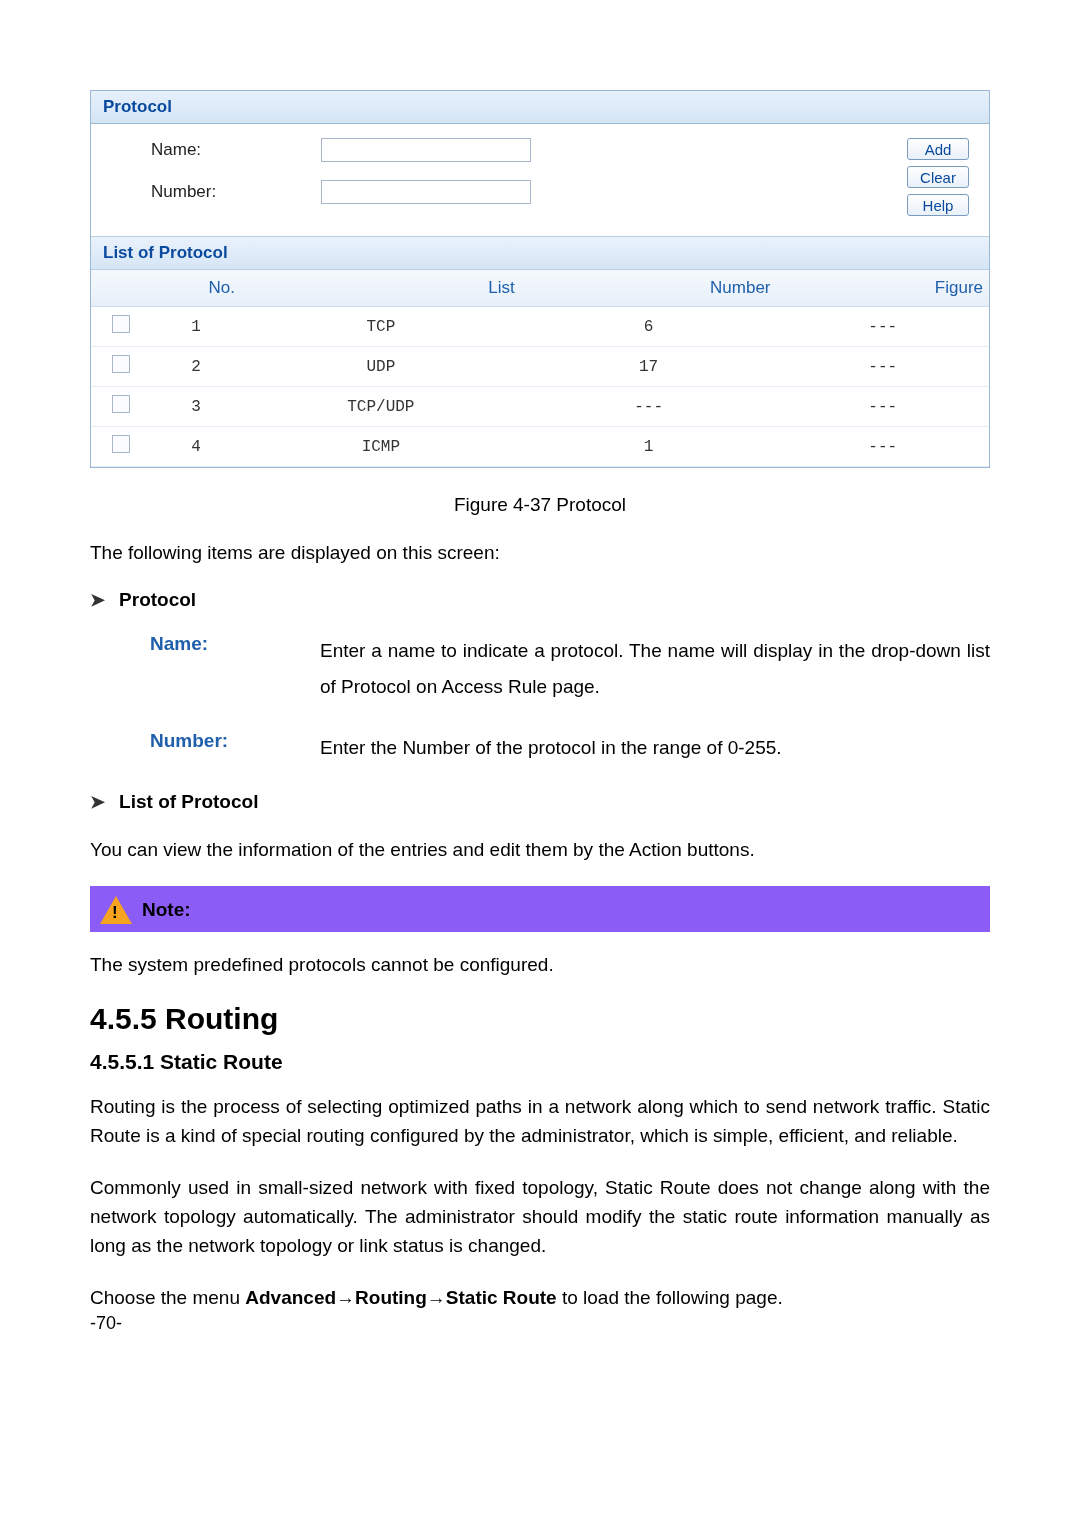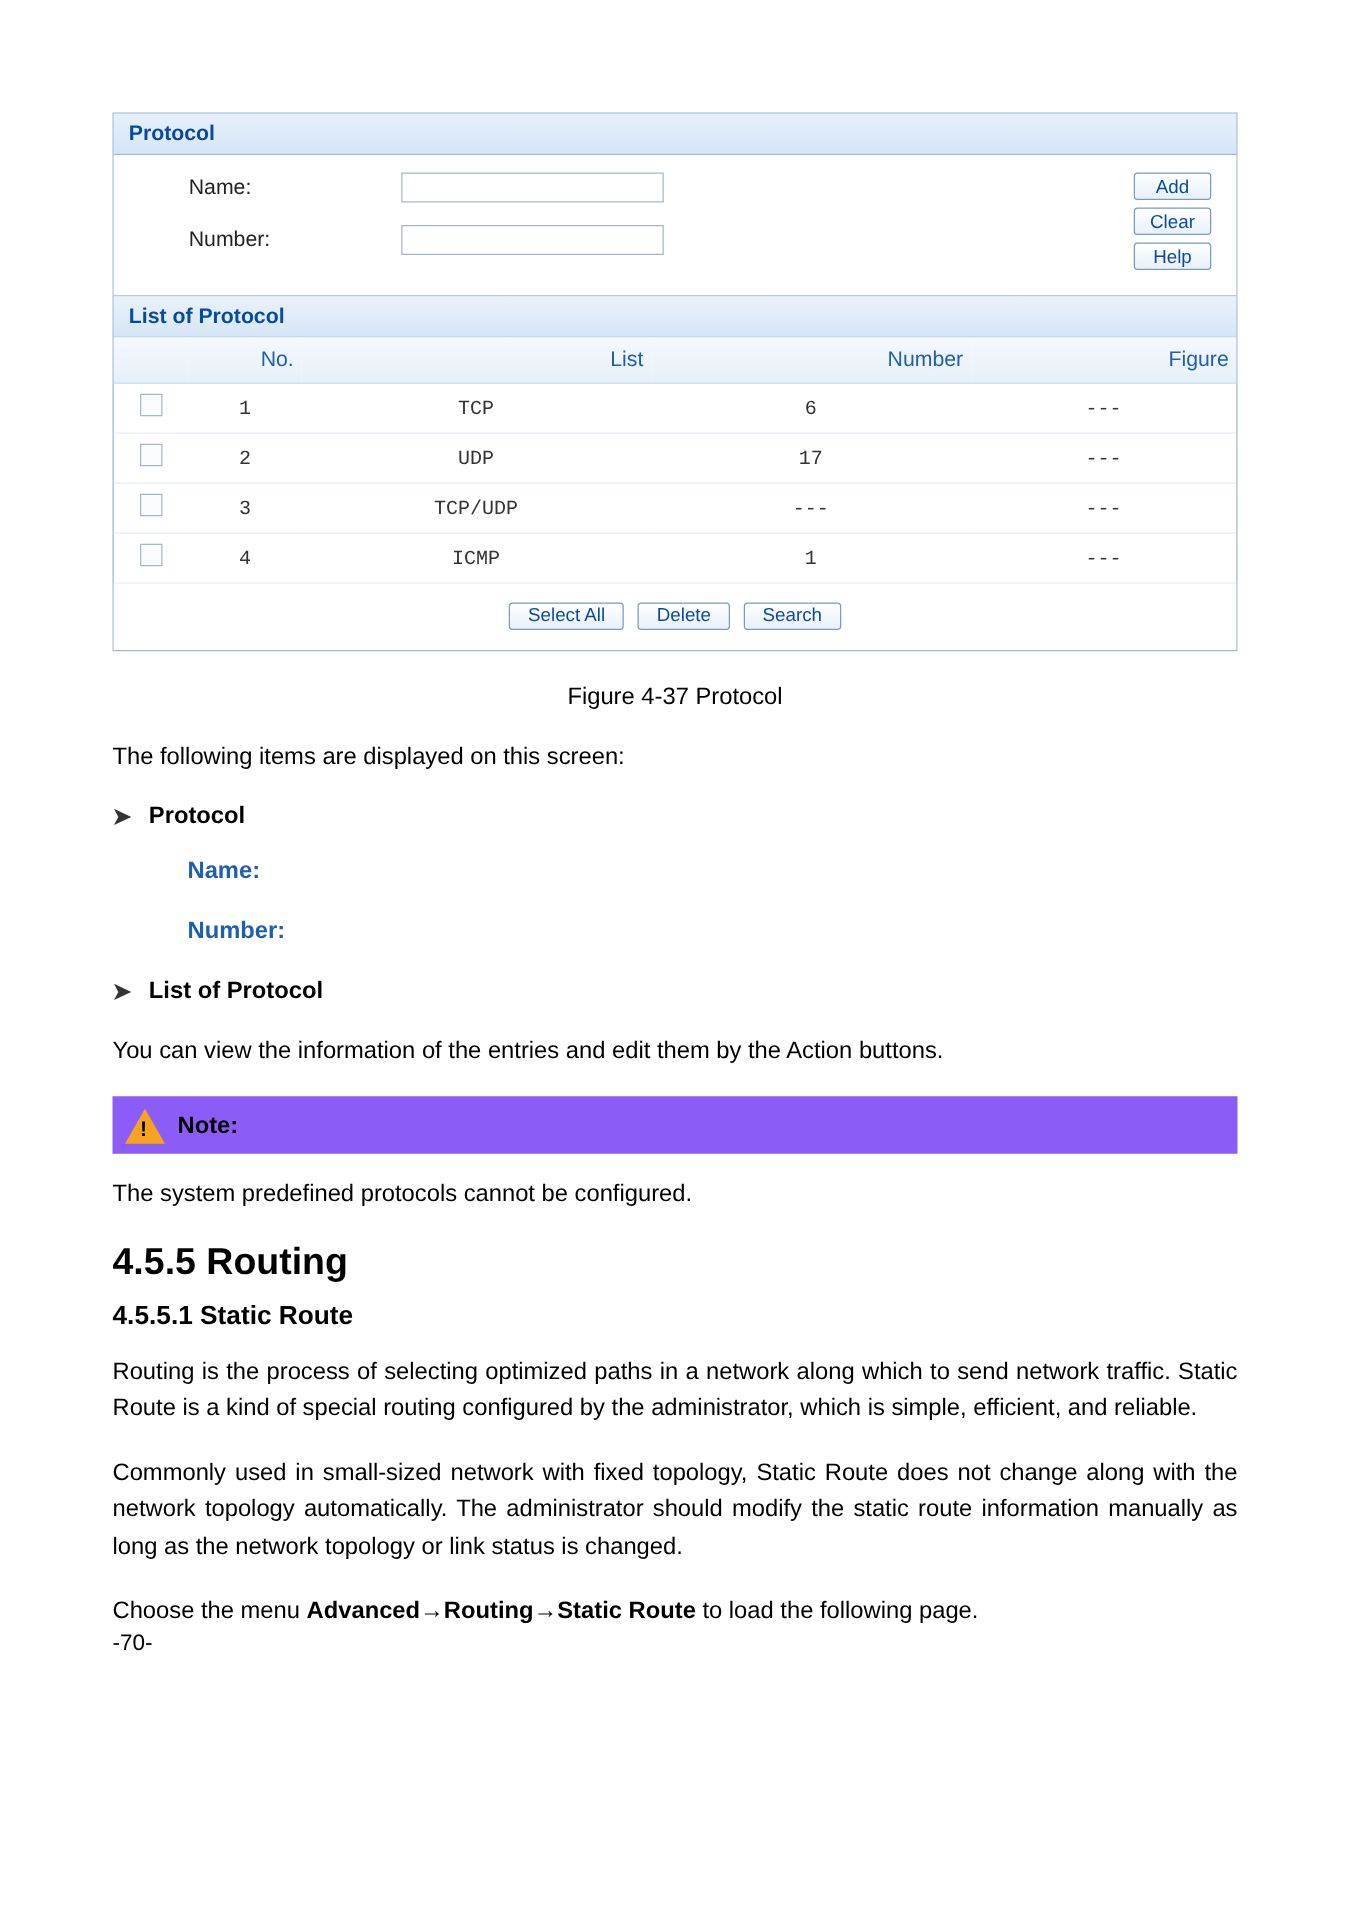--- a/index.html
+++ b/index.html
@@ -276,42 +276,39 @@
       <tr>
         <td class="checkbox-cell"><span class="chk"></span></td>
         <td>4</td>
         <td>ICMP</td>
         <td>1</td>
         <td>---</td>
       </tr>
     </tbody>
   </table>
 
-  <div class="btn-row">
-    <button class="ui-btn">Select All</button>
-    <button class="ui-btn">Delete</button>
-    <button class="ui-btn">Search</button>
-  </div>
 </div>
 
 <div class="fig-caption">Figure 4-37 Protocol</div>
 
 <p class="para">The following items are displayed on this screen:</p>
 
 <div class="bullet-line">
   <span class="arrow-glyph">➤</span>
   <span>Protocol</span>
 </div>
 
 <div class="def-table">
   <div class="def-row">
     <div class="def-term">Name:</div>
+    <div class="def-desc">Enter a name to indicate a protocol. The name will display in the drop-down list of Protocol on Access Rule page.</div>
   </div>
   <div class="def-row">
     <div class="def-term">Number:</div>
+    <div class="def-desc">Enter the Number of the protocol in the range of 0-255.</div>
   </div>
 </div>
 
 <div class="bullet-line">
   <span class="arrow-glyph">➤</span>
   <span>List of Protocol</span>
 </div>
 
 <p class="para">You can view the information of the entries and edit them by the Action buttons.</p>
 

